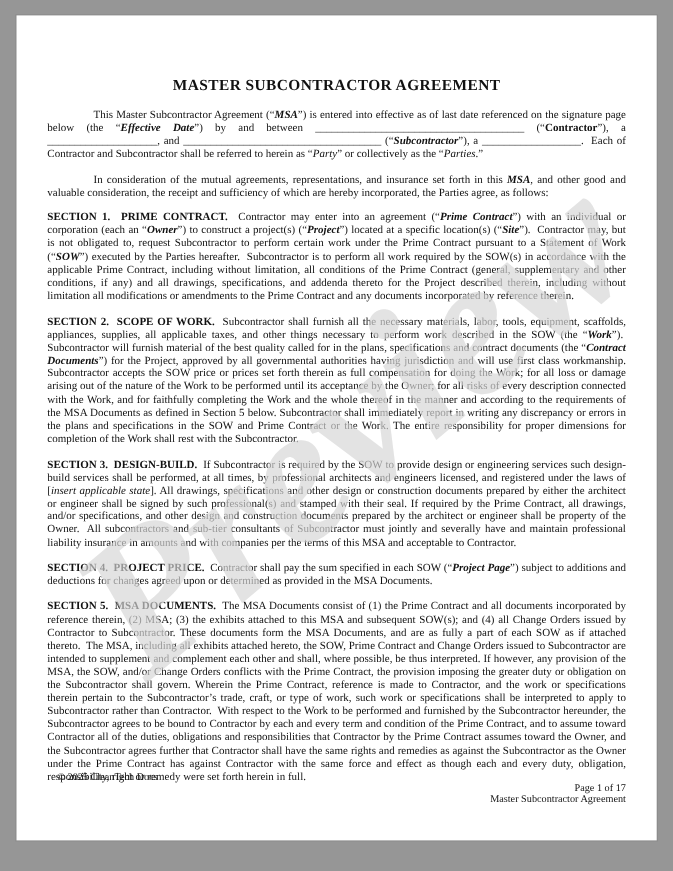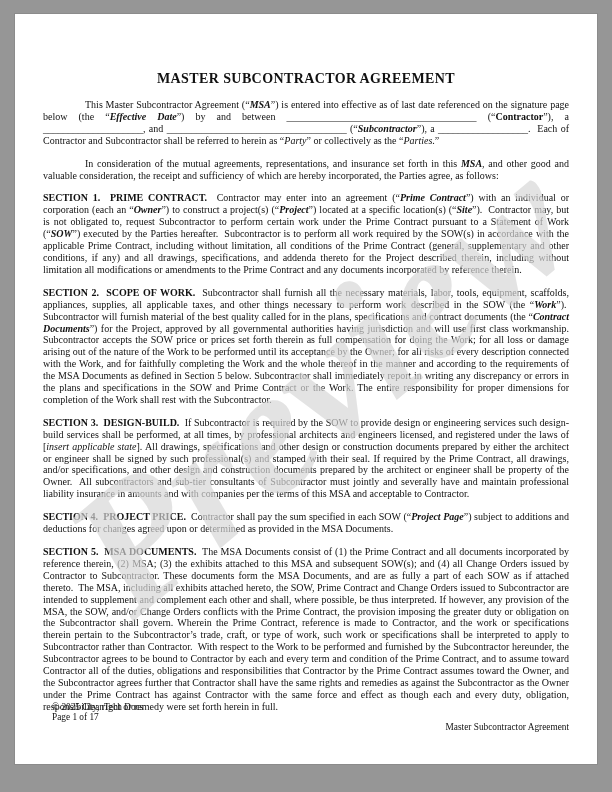--- a/index.html
+++ b/index.html
@@ -60,21 +60,21 @@
   .footer {
     position: absolute;
     left: 37px; right: 28px; bottom: 32px;
     display: flex;
     font-size: 9.3px;
     color: #111111;
     flex-direction: column;
   }
   .footer > span { flex: 1; }
   .f-left   { text-align: left; }
-  .f-center { text-align: left; }
+  .f-center { text-align: right; }
   .f-right  { text-align: right; }
 </style>
 </head>
 <body>
 
 <div class="viewer">
   <div class="page">
 
     <div class="content">
       <h1 class="title">MASTER SUBCONTRACTOR AGREEMENT</h1>

